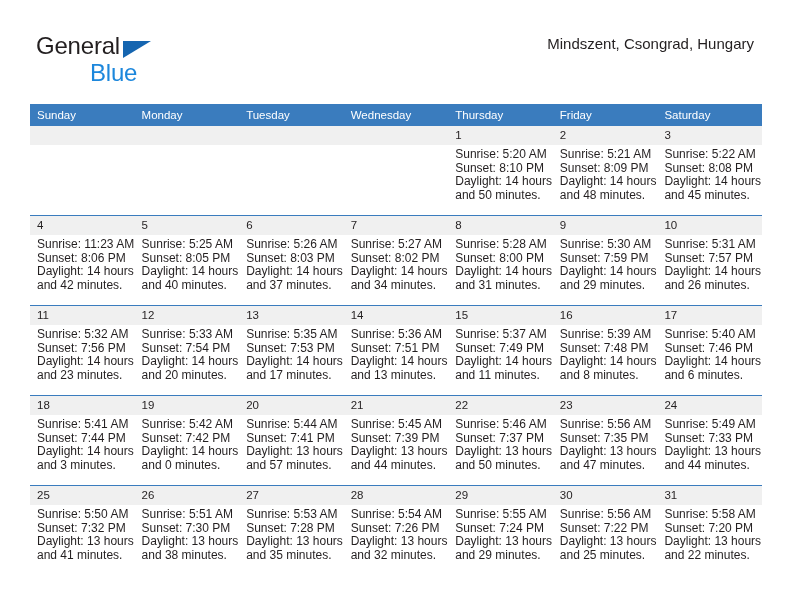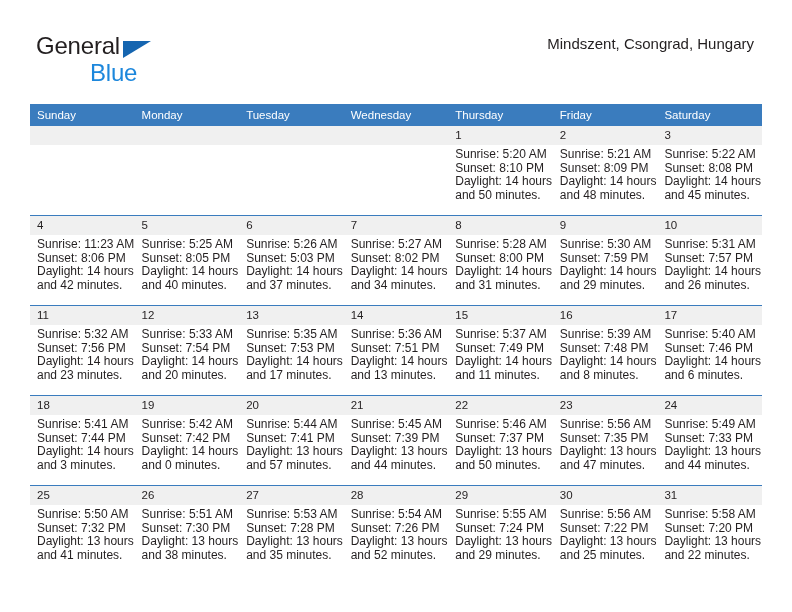--- a/index.html
+++ b/index.html
@@ -243,21 +243,21 @@
               <div>Sunrise: 5:25 AM</div>
               <div>Sunset: 8:05 PM</div>
               <div>Daylight: 14 hours</div>
               <div>and 40 minutes.</div>
             </div>
           </td>
           <td>
             <div class="daynum">6</div>
             <div class="info">
               <div>Sunrise: 5:26 AM</div>
-              <div>Sunset: 5:03 PM</div>
+              <div>Sunset: 8:03 PM</div>
               <div>Daylight: 14 hours</div>
               <div>and 37 minutes.</div>
             </div>
           </td>
           <td>
             <div class="daynum">7</div>
             <div class="info">
               <div>Sunrise: 5:27 AM</div>
               <div>Sunset: 8:02 PM</div>
               <div>Daylight: 14 hours</div>
@@ -449,21 +449,21 @@
               <div>Daylight: 13 hours</div>
               <div>and 35 minutes.</div>
             </div>
           </td>
           <td>
             <div class="daynum">28</div>
             <div class="info">
               <div>Sunrise: 5:54 AM</div>
               <div>Sunset: 7:26 PM</div>
               <div>Daylight: 13 hours</div>
-              <div>and 52 minutes.</div>
+              <div>and 32 minutes.</div>
             </div>
           </td>
           <td>
             <div class="daynum">29</div>
             <div class="info">
               <div>Sunrise: 5:55 AM</div>
               <div>Sunset: 7:24 PM</div>
               <div>Daylight: 13 hours</div>
               <div>and 29 minutes.</div>
             </div>

